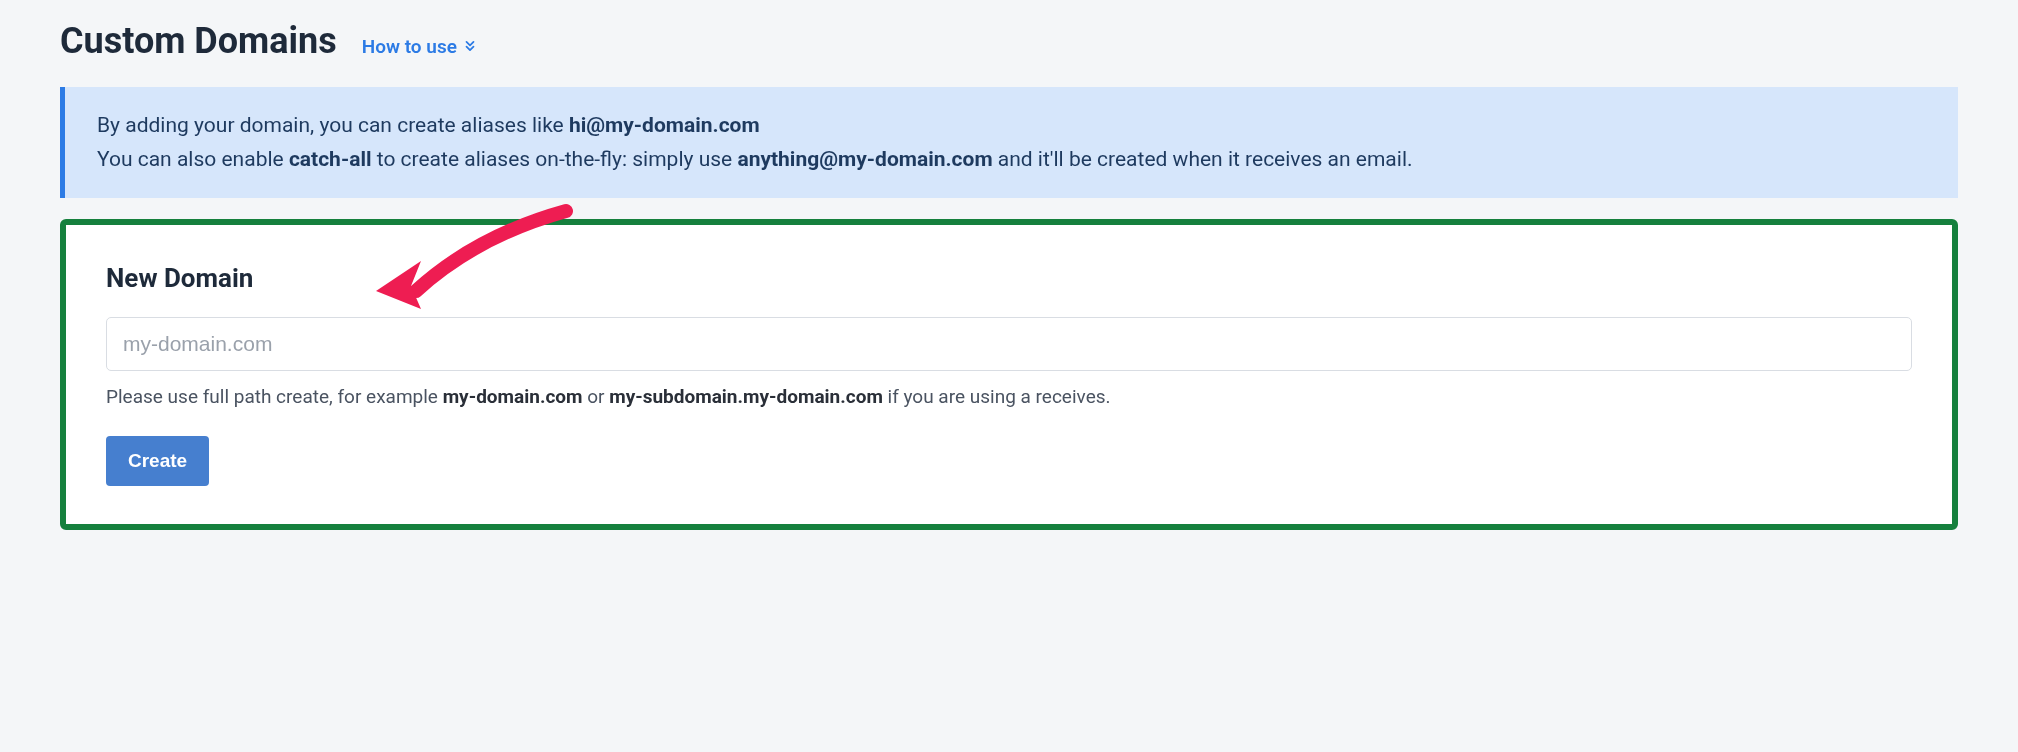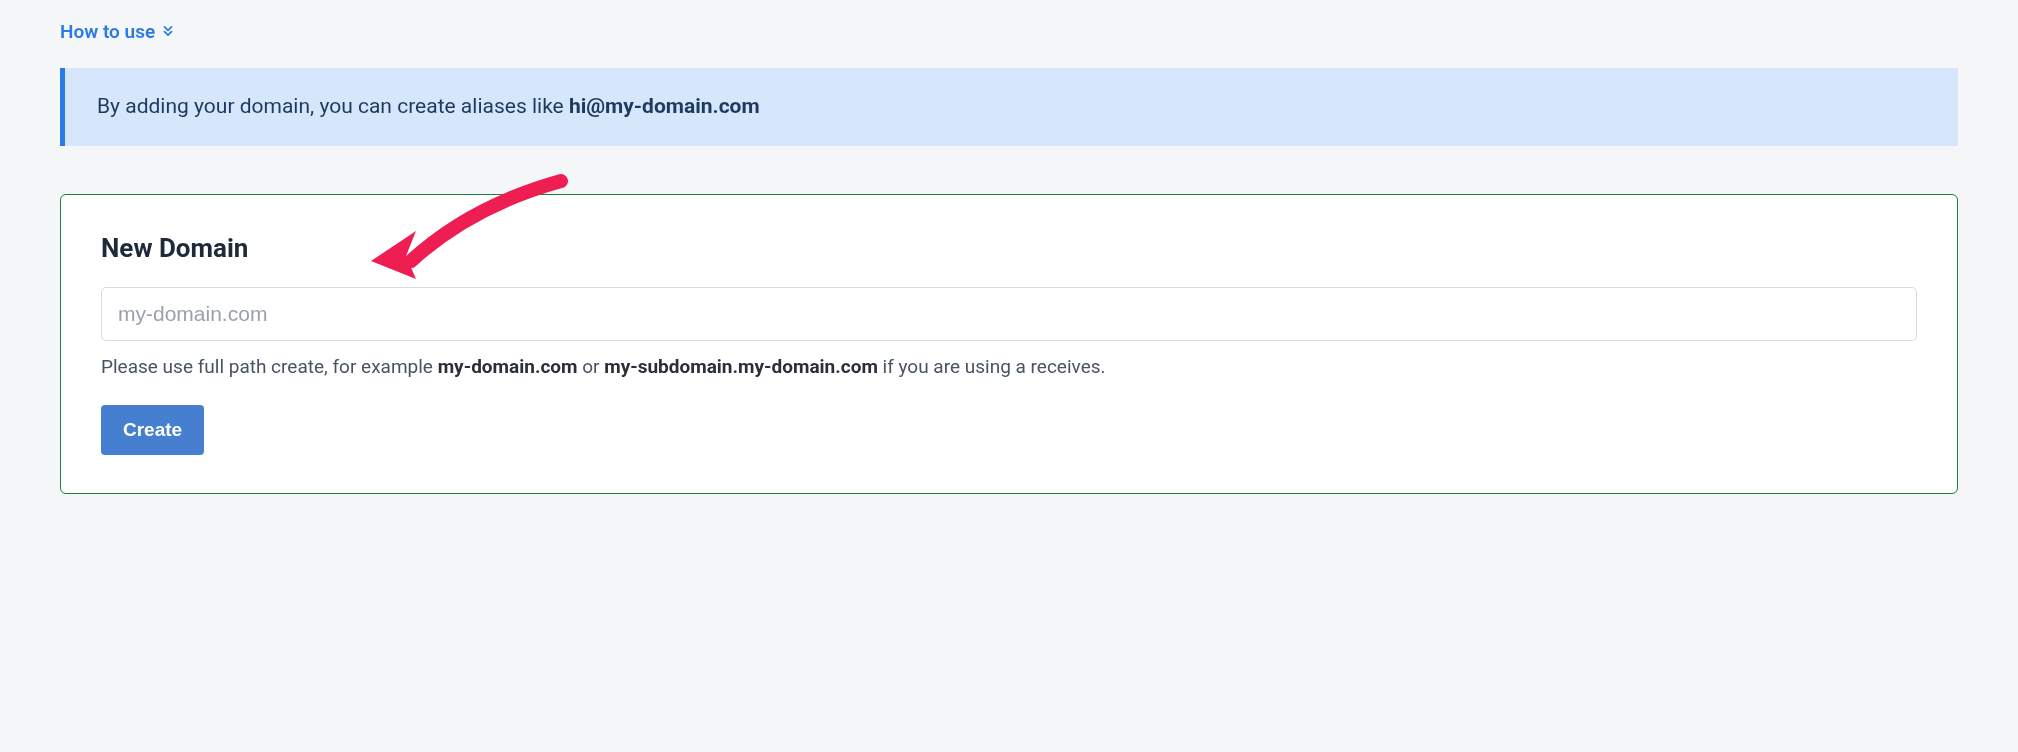--- a/index.html
+++ b/index.html
@@ -28,30 +28,30 @@
       display: flex;
       align-items: flex-start;
       gap: 6px;
       cursor: pointer;
     }
     .how-to-use svg { width: 14px; height: 14px; }
     .info-box {
       background: #d6e6fb;
       border-left: 5px solid #2c7be5;
       padding: 22px 32px;
-      margin-bottom: 48px;
+      margin-bottom: 21px;
       color: #1e3a5f;
       font-size: 21px;
       line-height: 1.6;
     }
     .info-box .bold { font-weight: 700; }
     .card {
       position: relative;
       background: #ffffff;
-      border: 1px solid #15803d;
+      border: 6px solid #15803d;
       border-radius: 6px;
       padding: 38px 40px 38px 40px;
     }
     .card-title {
       font-size: 26px;
       font-weight: 700;
       color: #1e2a3a;
       margin-bottom: 24px;
     }
     .domain-input {
@@ -88,34 +88,38 @@
       left: 300px;
       width: 220px;
       height: 120px;
       pointer-events: none;
     }
   </style>
 </head>
 <body>
 
 <div class="header-row">
+  <h1 class="page-title">Custom Domains</h1>
   <a class="how-to-use">
     <span>How to use</span>
     <span>
       <svg viewBox="0 0 24 24" fill="none" stroke="#2c7be5" stroke-width="3" stroke-linecap="round" stroke-linejoin="round">
         <polyline points="6 5 12 11 18 5"></polyline>
         <polyline points="6 13 12 19 18 13"></polyline>
       </svg>
     </span>
   </a>
 </div>
 
 <div class="info-box">
   <div>
     <span>By adding your domain, you can create aliases like </span><span class="bold">hi@my-domain.com</span>
+  </div>
+  <div>
+    <span>You can also enable </span><span class="bold">catch-all</span><span> to create aliases on-the-fly: simply use </span><span class="bold">anything@my-domain.com</span><span> and it'll be created when it receives an email.</span>
   </div>
 </div>
 
 <div class="card">
   <svg class="arrow-annot" viewBox="0 0 220 120">
     <defs>
       <marker id="arrhead" markerWidth="1" markerHeight="1" refX="0" refY="0" orient="auto">
       </marker>
     </defs>
     <path d="M 200 10 Q 110 35 50 90" stroke="#ee1d52" stroke-width="14" fill="none" stroke-linecap="round"></path>

